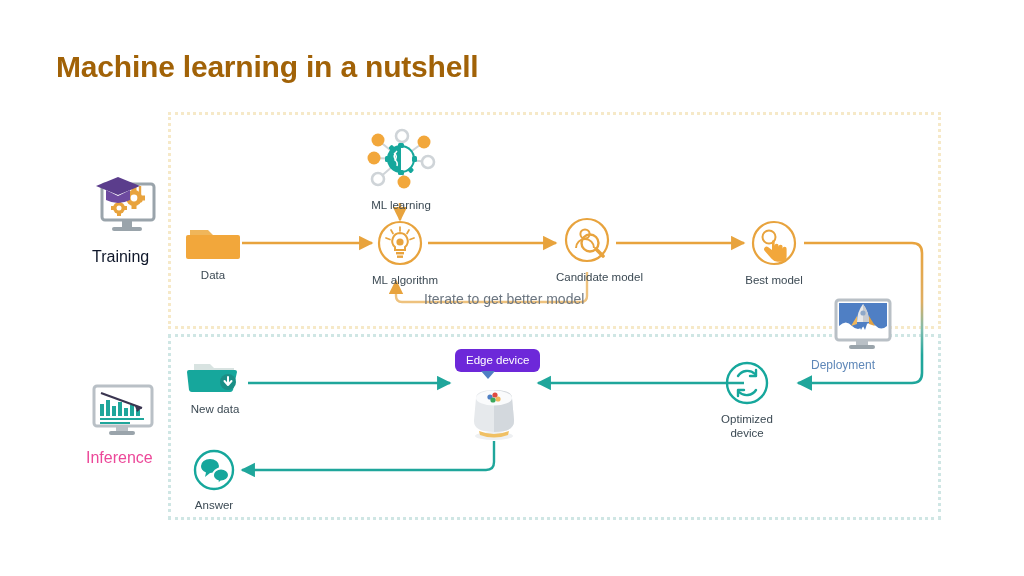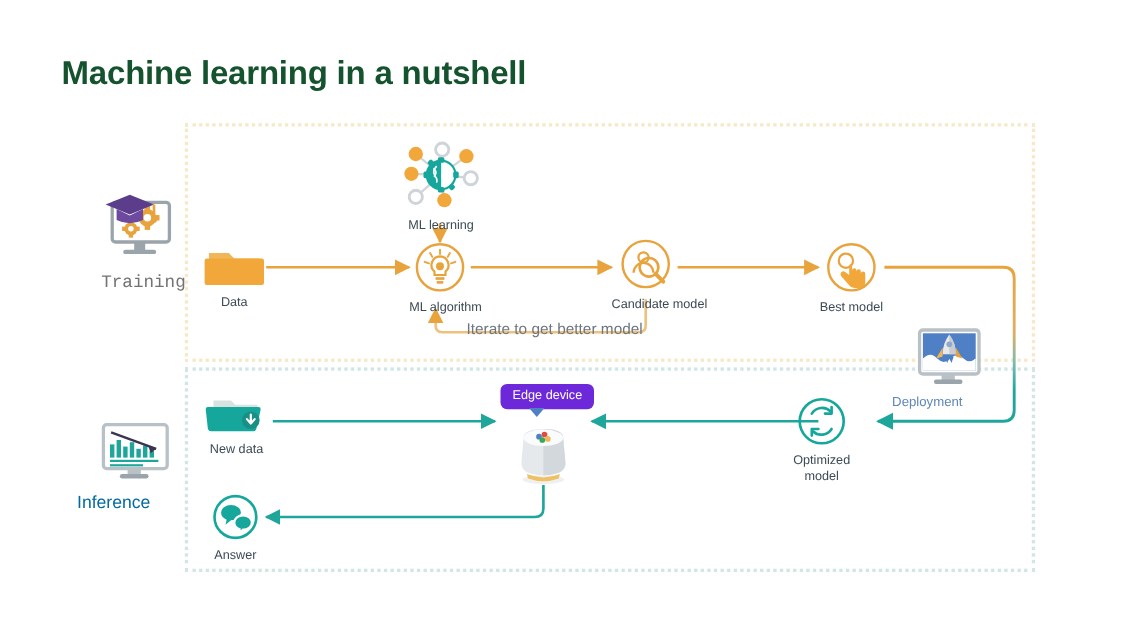--- a/index.html
+++ b/index.html
@@ -8,21 +8,21 @@
     background: #ffffff;
     font-family: "Liberation Sans", sans-serif;
     overflow: hidden;
   }
   #stage { position: relative; width: 1024px; height: 576px; background:#fff; }
 
   
   #page-title {
     position: absolute; left: 56px; top: 50px;
     font-size: 30px; font-weight: bold;
-    color: #14532d;
+    color: #a16207;
     letter-spacing: -0.2px;
     font-family: "Liberation Sans", sans-serif;
   }
 
   
   .section-box { position: absolute; }
   #training-box {
     left: 168px; top: 112px; width: 773px; height: 217px;
     border: 3px dotted #f6e9c8;
   }
@@ -33,26 +33,26 @@
 
   
   .node { position: absolute; text-align: center; }
   .node .label {
     font-size: 11.5px; color: #3c4a54; margin-top: 4px;
     white-space: nowrap; line-height: 1.25;
   }
   .node .icon { display:block; margin: 0 auto; }
 
   .label-training {
-    position: absolute; font-size: 16px; color: #737373;
-    left: 92px; top: 248px; white-space: nowrap; font-family: Liberation Mono, monospace;
+    position: absolute; font-size: 16px; color: #0f172a;
+    left: 92px; top: 248px; white-space: nowrap;
   }
   .label-inference {
-    position: absolute; font-size: 16px; color: #0369a1;
-    left: 70px; top: 449px; white-space: nowrap;
+    position: absolute; font-size: 16px; color: #ec4899;
+    left: 86px; top: 449px; white-space: nowrap;
   }
   .label-deployment {
     position: absolute; font-size: 12px; color: #5e87b8;
     left: 811px; top: 358px; white-space: nowrap;
   }
 
   
   #wires { position:absolute; left:0; top:0; width:1024px; height:576px; pointer-events:none; }
 
   
@@ -308,21 +308,21 @@
   <div class="node" style="left:716px; top:360px; width:62px;">
     <svg class="icon" width="62" height="48" viewBox="0 0 62 48">
       <circle cx="31" cy="23" r="20" fill="none" stroke="#16a79c" stroke-width="2.4"></circle>
       <path d="M22,16 a11,11 0 0 1 17,-2" fill="none" stroke="#16a79c" stroke-width="2.4" stroke-linecap="round"></path>
       <path d="M40,10 l0,6 l-6,0" fill="none" stroke="#16a79c" stroke-width="2.4" stroke-linecap="round" stroke-linejoin="round"></path>
       <path d="M40,30 a11,11 0 0 1 -17,2" fill="none" stroke="#16a79c" stroke-width="2.4" stroke-linecap="round"></path>
       <path d="M22,36 l0,-6 l6,0" fill="none" stroke="#16a79c" stroke-width="2.4" stroke-linecap="round" stroke-linejoin="round"></path>
     </svg>
     <div class="label">
       <span>Optimized</span><br>
-      <span>model</span>
+      <span>device</span>
     </div>
   </div>
 
   <div class="node" style="left:186px; top:448px; width:56px;">
     <svg class="icon" width="56" height="46" viewBox="0 0 56 46">
       <circle cx="28" cy="22" r="19" fill="none" stroke="#16a79c" stroke-width="2.4"></circle>
       <path d="M15,18 a9,7 0 0 1 18,0 a9,7 0 0 1 -9,7 l-5,4 l1,-4.6 a9,7 0 0 1 -5,-6.4 z" fill="#16a79c"></path>
       <path d="M27,27 a8,6.5 0 0 1 16,0 a8,6.5 0 0 1 -8,6.5 l-4,3.4 l0.8,-3.8 a8,6.5 0 0 1 -4.8,-6.1 z" fill="#16a79c" stroke="#ffffff" stroke-width="2"></path>
     </svg>
     <div class="label">Answer</div>

